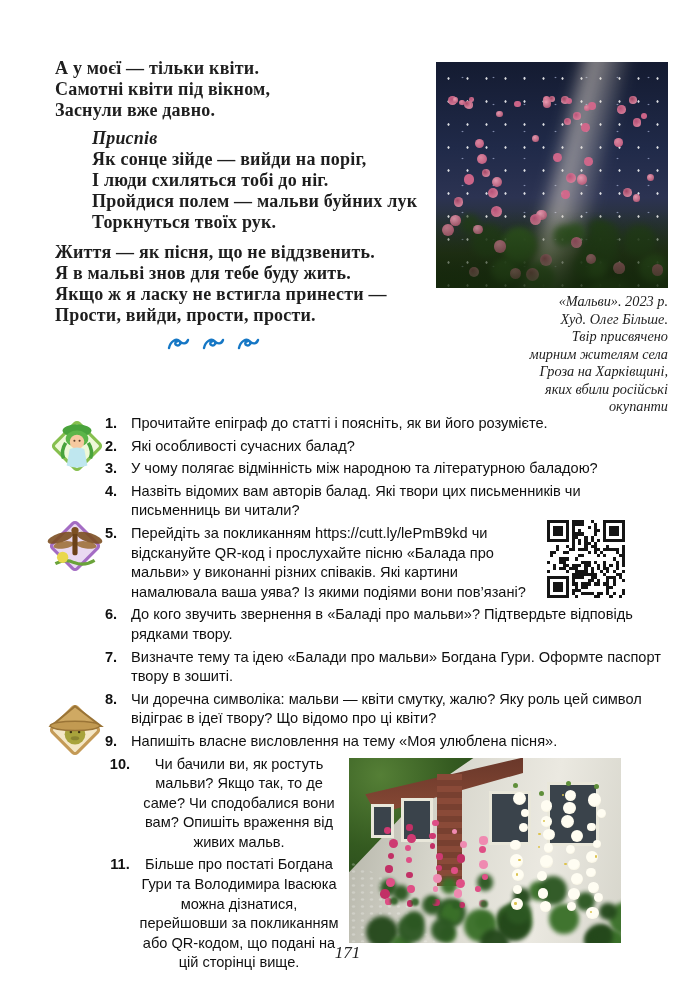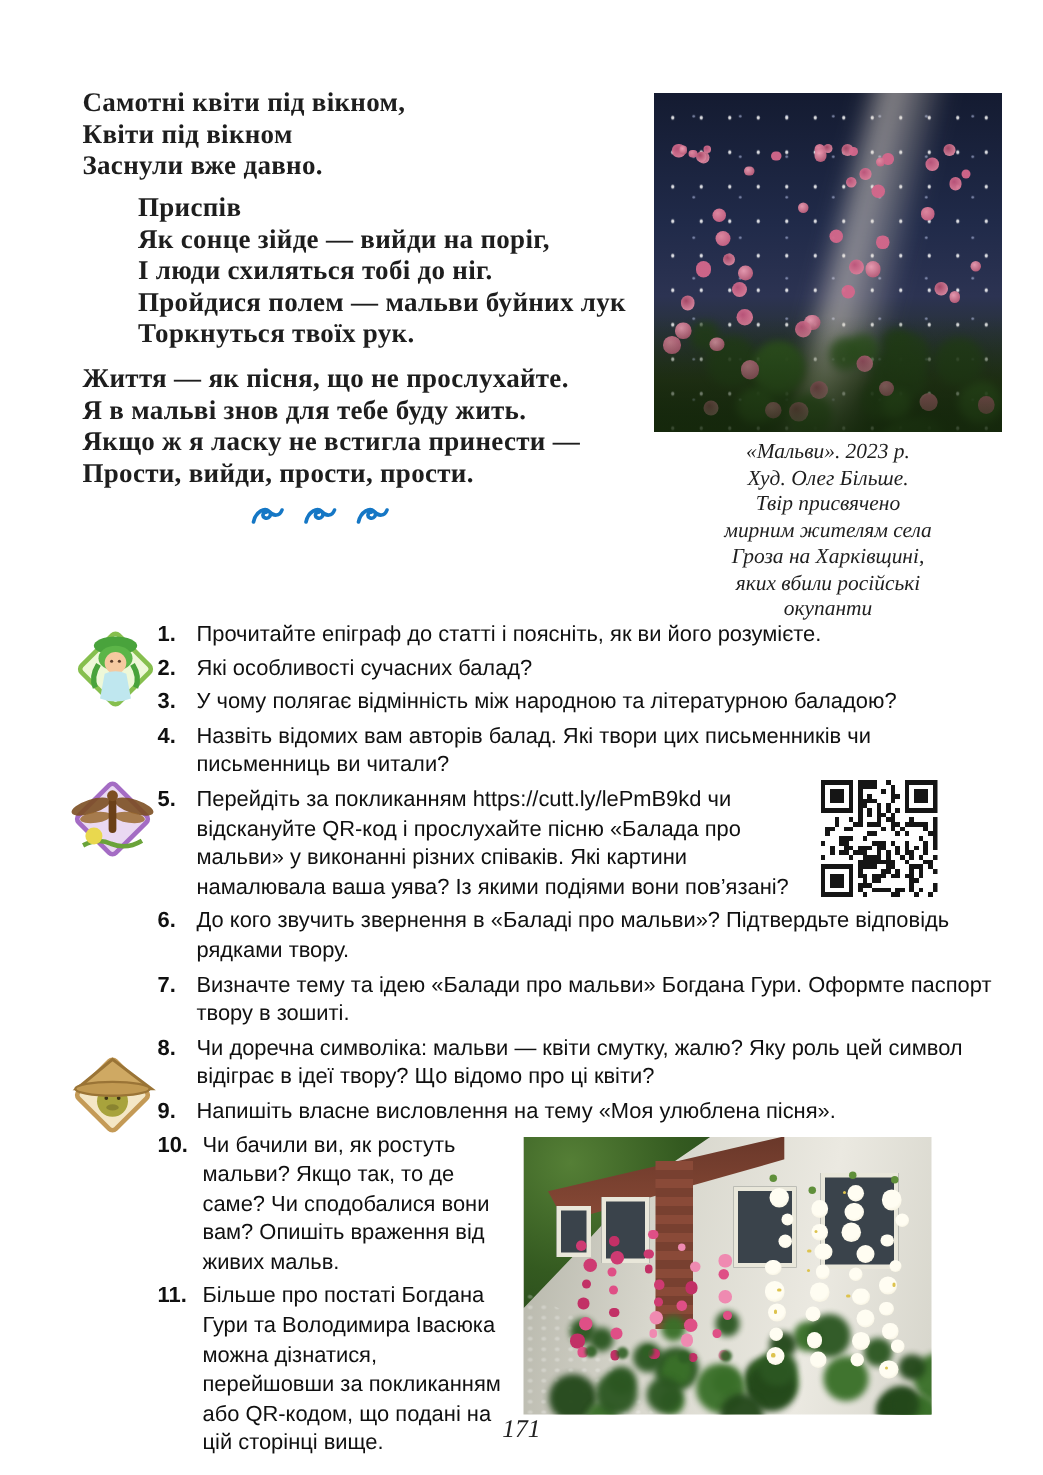--- a/index.html
+++ b/index.html
@@ -6,58 +6,58 @@
   body{width:695px;height:983px;font-family:"Liberation Sans",sans-serif;}
   .page{position:relative;width:695px;height:983px;box-sizing:border-box;
         padding:58px 27px 0 55px;overflow:hidden;background:#fff;color:#161616;}
 
   
   .top{display:flex;height:352px;}
   .poem{width:378px;font-family:"Liberation Serif",serif;font-weight:700;
         font-size:18px;line-height:21px;color:#1e1e1e;letter-spacing:.2px;}
   .stanza{margin:0 0 7px 0;}
   .refrain{margin-left:37px;margin-bottom:9px;}
-  .refrain-label{}
+  .refrain-label{font-style:italic;}
   .divider{margin-top:10px;padding-left:112px;display:flex;gap:12px;align-items:center;}
   .divider svg{display:block;}
 
   .art{width:232px;margin-left:auto;margin-top:4px;}
   .painting{position:relative;width:232px;height:226px;overflow:hidden;
     background-color:#1c2440;
     background-image:
       radial-gradient(rgba(255,255,255,.85) .7px, transparent 1.4px),
       radial-gradient(rgba(205,215,255,.55) .6px, transparent 1.2px),
       linear-gradient(180deg,#141b31 0%,#202a49 38%,#2c3352 60%,#233017 85%,#101d0b 100%);
     background-size:19px 23px,31px 27px,100% 100%;
     background-position:3px 5px,11px 2px,0 0;}
   .milky{position:absolute;left:47%;top:-12%;width:58px;height:130%;
     background:linear-gradient(90deg,transparent,rgba(232,222,210,.55),rgba(232,222,210,.28),transparent);
     transform:rotate(14deg);filter:blur(6px);z-index:1;}
   .painting::after{content:"";position:absolute;left:0;right:0;bottom:0;height:34%;
     background:linear-gradient(180deg,transparent,rgba(22,42,12,.85));z-index:3;}
   .dot{position:absolute;border-radius:50%;display:block;}
 
-  .caption{margin-top:5px;text-align:center;font-family:"Liberation Serif",serif;
+  .caption{margin-top:5px;text-align:right;font-family:"Liberation Serif",serif;
     font-style:italic;font-size:14.3px;line-height:17.5px;color:#1e1e1e;}
 
   
   .tasks{position:relative;padding-left:50px;margin-top:4px;font-size:14.6px;line-height:19.6px;color:#101010;}
   .task{display:flex;margin-bottom:3px;}
   .num{flex:none;width:26px;font-weight:700;}
   .txt{flex:1;}
   .t5 .txt{flex:none;width:400px;}
   .qr{flex:none;width:78px;height:78px;margin:-4px 0 0 16px;background:#fff;}
   .qr svg{display:block;}
 
   .gutter-icon{position:absolute;width:64px;height:64px;}
   .i1{top:0px;left:-10px;}
   .i2{top:100px;left:-12px;}
   .i3{top:284px;left:-12px;}
 
-  .bottom-row{display:flex;margin-top:2px;}
+  .bottom-row{display:flex;margin-top:2px;text-align:center;}
   .bl{width:238px;}
   .bl .num{width:30px;}
 
   
   .photo{position:relative;flex:none;width:272px;height:185px;margin-left:6px;margin-top:3px;overflow:hidden;
     background:linear-gradient(100deg,#b4b4a8 0%,#d8d7cd 35%,#ebe9e1 70%,#d6d5cb 100%);}
   .ph-trees{position:absolute;left:0;top:0;width:46%;height:62%;
     background:radial-gradient(circle at 25% 15%,#557f36,#345a20 55%,#25461a);
     clip-path:polygon(0 0,100% 0,60% 30%,28% 68%,0 100%);z-index:1;}
   .ph-roof{position:absolute;left:6%;top:0;width:58%;height:32%;
@@ -79,33 +79,33 @@
     font-family:"Liberation Serif",serif;font-style:italic;font-size:17px;color:#222;}
 </style>
 </head>
 <body>
 
 <div class="page">
 
   <div class="top">
     <div class="poem">
       <div class="stanza">
+        <div>А у моєї — тільки квіти.</div>
         <div>Самотні квіти під вікном,</div>
-        <div>Квіти під вікном</div>
         <div>Заснули вже давно.</div>
       </div>
       <div class="stanza refrain">
         <div class="refrain-label">Приспів</div>
         <div>Як сонце зійде — вийди на поріг,</div>
         <div>І люди схиляться тобі до ніг.</div>
         <div>Пройдися полем — мальви буйних лук</div>
         <div>Торкнуться твоїх рук.</div>
       </div>
       <div class="stanza">
-        <div>Життя — як пісня, що не прослухайте.</div>
+        <div>Життя — як пісня, що не віддзвенить.</div>
         <div>Я в мальві знов для тебе буду жить.</div>
         <div>Якщо ж я ласку не встигла принести —</div>
         <div>Прости, вийди, прости, прости.</div>
       </div>
       <div class="divider">
         <svg width="23" height="16" viewBox="0 0 23 16">
             <path d="M2 12 C3.5 5 9.5 2 12.5 5 C14.5 7.3 12.3 10.3 9.5 9.2 C7.4 8.3 8.3 5.2 10.6 5.4 M12.5 5 C15.5 8.5 19.5 8.2 21 4" stroke="#1577c5" stroke-width="2.4" fill="none" stroke-linecap="round"></path>
           </svg>
         <svg width="23" height="16" viewBox="0 0 23 16">
             <path d="M2 12 C3.5 5 9.5 2 12.5 5 C14.5 7.3 12.3 10.3 9.5 9.2 C7.4 8.3 8.3 5.2 10.6 5.4 M12.5 5 C15.5 8.5 19.5 8.2 21 4" stroke="#1577c5" stroke-width="2.4" fill="none" stroke-linecap="round"></path>

